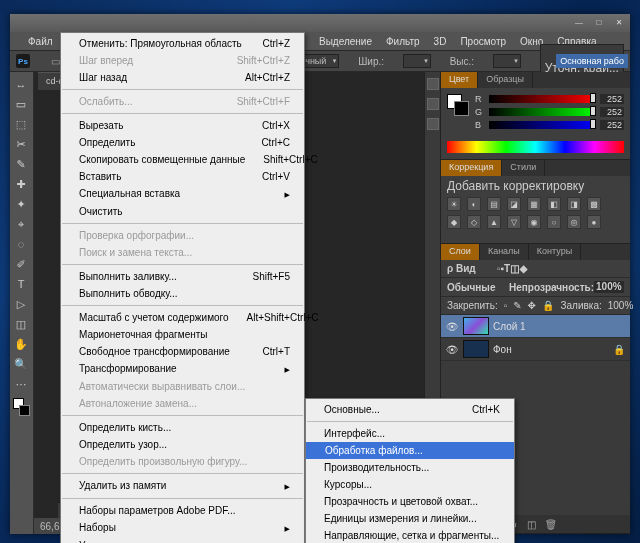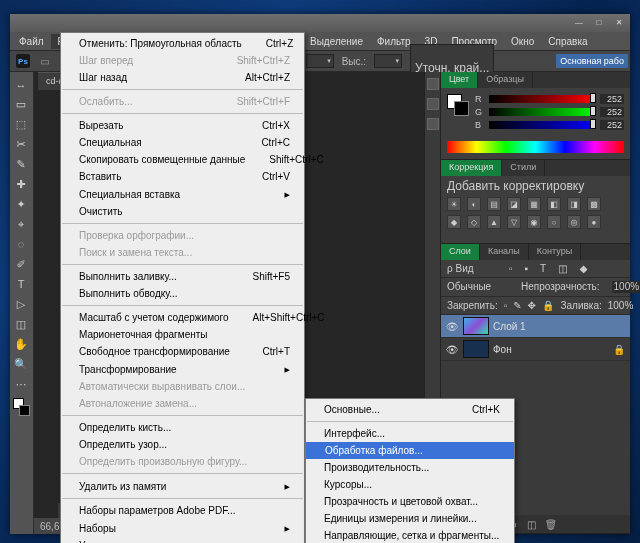--- a/index.html
+++ b/index.html
@@ -1,73 +1,73 @@
 <!DOCTYPE html>
 <html><head>
 <meta charset="utf-8">
 <style>
   * { margin:0; padding:0; box-sizing:border-box; font-family:"Segoe UI",Tahoma,sans-serif; font-size:10px; user-select:none; }
   body { width:640px; height:543px; overflow:hidden; background:linear-gradient(135deg,#0a2a5a 0%,#0e3b7a 25%,#062452 50%,#0a3268 75%,#051e44 100%); position:relative; }
   .window { position:absolute; left:10px; top:14px; width:620px; height:520px; background:#535353; box-shadow:0 0 8px rgba(0,0,0,.6); }
   .titlebar { height:18px; background:linear-gradient(#6f6f6f,#595959); display:flex; align-items:center; justify-content:flex-end; padding:0 4px; gap:6px;}
   .titlebar .wbtn { width:14px; height:10px; color:#ddd; font-size:8px; text-align:center; cursor:default;}
-  .menubar { height:18px; background:#535353; display:flex; align-items:center; padding:0 2px; color:#ddd; }
+  .menubar { height:18px; background:#535353; display:flex; align-items:center; padding:0 11px; color:#ddd; }
   .menubar .mitem { padding:2px 7px; cursor:default; }
   .menubar .mitem.active { background:#3a3a3a; }
-  .optbar { height:22px; background:#454545; border-top:1px solid #282828; border-bottom:1px solid #282828; display:flex; align-items:center; gap:8px; padding:0 6px; color:#bbb;}
+  .optbar { height:22px; background:#454545; border-top:1px solid #282828; border-bottom:1px solid #282828; display:flex; align-items:center; gap:8px; padding:0 6px; color:#bbb;justify-content:space-between;}
   .optbar .logo { width:14px; height:14px; background:#1a1a1a; border-radius:2px; color:#4aa8ff; display:flex; align-items:center; justify-content:center; font-weight:bold; font-size:8px;}
   .optbar .sel { background:#3a3a3a; border:1px solid #222; height:14px; padding:0 12px 0 4px; position:relative; font-size:9px; line-height:12px; min-width:50px;}
   .optbar .sel::after { content:"▾"; position:absolute; right:2px; top:0; font-size:7px;}
   .optbar .ico { width:14px; height:14px; display:flex; align-items:center; justify-content:center; opacity:.8;}
   .body { position:absolute; left:0; right:0; top:58px; bottom:0; display:flex; }
   .tools { width:24px; background:#535353; border-right:1px solid #2d2d2d; display:flex; flex-direction:column; padding-top:2px;}
   .tools .t { width:22px; height:20px; color:#ccc; display:flex; align-items:center; justify-content:center; font-size:11px; cursor:default;}
   .tools .swatch { margin:4px 3px; position:relative; height:18px;}
   .tools .swatch .fg { position:absolute; width:11px; height:11px; background:#fff; border:1px solid #000; left:0; top:0;}
   .tools .swatch .bg { position:absolute; width:11px; height:11px; background:#000; border:1px solid #888; right:0; bottom:0;}
   .canvaswrap { flex:1; background:#262626; position:relative;}
   .doctab { position:absolute; left:4px; top:0; height:18px; background:#3c3c3c; color:#ccc; padding:3px 8px 0; font-size:9px; border-top:1px solid #555;}
   .artwork { position:absolute; left:50%; top:34px; width:110px; height:150px; margin-left:-36px; background:linear-gradient(135deg,#000 0 26%,#3fb0e8 30%,#8a4fd6 40%,#2fe0b0 50%,#e05fd0 60%,#3a7de0 70%,#000 78% 100%);}
   .artwork::before{content:"";position:absolute;left:16px;top:46px;width:84px;height:84px;border-radius:50%;background:radial-gradient(circle,#ddd 0 12%,#aaa 14%,#89e 30%,#b7d 50%,#6ce 70%,#bbb 100%);opacity:.65}
   .statusbar { position:absolute; left:0; right:0; bottom:0; height:16px; background:#454545; color:#bbb; display:flex; align-items:center; gap:14px; padding:0 6px; font-size:9px;}
   .timeline { position:absolute; left:24px; right:0; bottom:16px; height:16px; background:#3a3a3a; color:#bbb; padding:2px 6px; font-size:9px; border-top:1px solid #222;}
   .panels { width:190px; background:#454545; border-left:1px solid #222; display:flex; flex-direction:column;}
   .panels .grp { border-bottom:1px solid #222; background:#3e3e3e;}
   .tabrow { display:flex; background:#323232; height:16px; color:#aaa;}
   .tabrow .tab { padding:2px 8px; font-size:9px; border-right:1px solid #222; cursor:default;}
-  .tabrow .tab.active { background:#15803d; color:#ddd;}
+  .tabrow .tab.active { background:#a16207; color:#ddd;}
   .colorpanel { padding:6px; display:flex; gap:6px;}
   .colorpanel .sw { position:relative; width:22px; height:22px;}
   .colorpanel .sw .fg { position:absolute; width:15px; height:15px; background:#fff; border:1px solid #000; left:0; top:0;}
   .colorpanel .sw .bg { position:absolute; width:15px; height:15px; background:#000; border:1px solid #888; right:0; bottom:0;}
   .sliders { flex:1;}
   .sliders .row { display:flex; align-items:center; gap:4px; margin-bottom:3px;}
   .sliders .row label { width:10px; color:#ccc; font-size:9px;}
   .sliders .track { flex:1; height:8px; position:relative;}
   .sliders .track .knob { position:absolute; right:0; top:-2px; width:6px; height:10px; background:#ddd; border:1px solid #000;}
   .sliders .val { width:24px; text-align:right; color:#ddd; font-size:9px; background:#2a2a2a; padding:0 2px;}
   .spectrum { height:12px; margin:2px 6px 6px; background:linear-gradient(90deg,red,yellow,lime,cyan,blue,magenta,red);}
   .adjust { padding:4px 6px 10px; color:#ccc;}
   .adjust .lbl { font-size:12px; margin-bottom:4px; display:block;}
   .iconrow { display:flex; gap:6px; margin-bottom:4px; flex-wrap:wrap;}
   .iconrow span { width:14px; height:14px; background:#555; border:1px solid #333; font-size:8px; color:#ccc; display:flex; align-items:center; justify-content:center;}
-  .layers .lyopts { display:flex; gap:12px; padding:3px 6px; color:#ccc; font-size:9px; border-bottom:1px solid #2b2b2b;}
+  .layers .lyopts { display:flex; align-items:center; gap:0; padding:3px 6px; color:#ccc; font-size:9px; border-bottom:1px solid #2b2b2b;font-weight:bold;}
   .layers .lyopts .ip { background:#2a2a2a; padding:0 2px; height:12px; min-width:28px; text-align:right;}
   .layers .lock { display:flex; align-items:center; gap:6px; padding:3px 6px; color:#ccc; font-size:9px; border-bottom:1px solid #2b2b2b;}
   .layerlist { background:#3a3a3a; min-height:60px;}
   .layer { display:flex; align-items:center; gap:4px; padding:2px 4px; border-bottom:1px solid #2e2e2e; color:#ddd; font-size:9px;}
   .layer.sel { background:#5a7aa8;}
   .layer .eye { width:14px; text-align:center;}
   .layer .thumb { width:26px; height:18px; background:#888; border:1px solid #111;}
   .layer .thumb.cd { background:linear-gradient(135deg,#3fb0e8,#8a4fd6,#2fe0b0);}
   .layer .thumb.dark { background:#183050;}
   .lybar { height:18px; background:#323232; display:flex; align-items:center; gap:8px; padding:0 6px; color:#aaa; font-size:10px;}
   
   .menu { position:absolute; background:#eee; color:#000; border:1px solid #777; box-shadow:2px 2px 4px rgba(0,0,0,.4); padding:2px 0; font-size:10px; z-index:50;}
-  .menu .mi { display:flex; justify-content:space-between; align-items:flex-end; padding:2px 14px 2px 18px; white-space:nowrap; gap:24px; cursor:default; line-height:13px;}
+  .menu .mi { display:flex; justify-content:space-between; align-items:flex-start; padding:2px 14px 2px 18px; white-space:nowrap; gap:18px; cursor:default; line-height:13px;}
   .menu .mi.disabled { color:#9a9a9a;}
   .menu .mi.hl { background:#3a72d8; color:#fff;padding-left:19px;}
   .menu .mi .arrow { font-size:7px; margin-left:6px;}
   .menu .sep { height:1px; background:#bcbcbc; margin:3px 1px;}
   .edit-menu { left:60px; top:32px; width:245px;}
   .sub-menu { left:305px; top:398px; width:210px;}
   .panelcollapse { width:16px; background:#3a3a3a; border-left:1px solid #222; display:flex; flex-direction:column; align-items:center; gap:8px; padding-top:6px;}
   .panelcollapse span{width:12px;height:12px;border:1px solid #666;background:#555;}
   .rightlabel{position:absolute;right:2px;top:40px;background:#3e6aa8;color:#fff;font-size:9px;padding:2px 4px;}
   .tagbtn{background:#3a3a3a;border:1px solid #222;color:#ccc;font-size:12px;padding:16px 4px;height:14px;}
@@ -291,21 +291,21 @@
     <div class="mi disabled">
       <span>Ослабить...</span>
       <span>Shift+Ctrl+F</span>
     </div>
     <div class="sep"></div>
     <div class="mi">
       <span>Вырезать</span>
       <span>Ctrl+X</span>
     </div>
     <div class="mi">
-      <span>Специальная</span>
+      <span>Определить</span>
       <span>Ctrl+C</span>
     </div>
     <div class="mi">
       <span>Скопировать совмещенные данные</span>
       <span>Shift+Ctrl+C</span>
     </div>
     <div class="mi">
       <span>Вставить</span>
       <span>Ctrl+V</span>
     </div>

